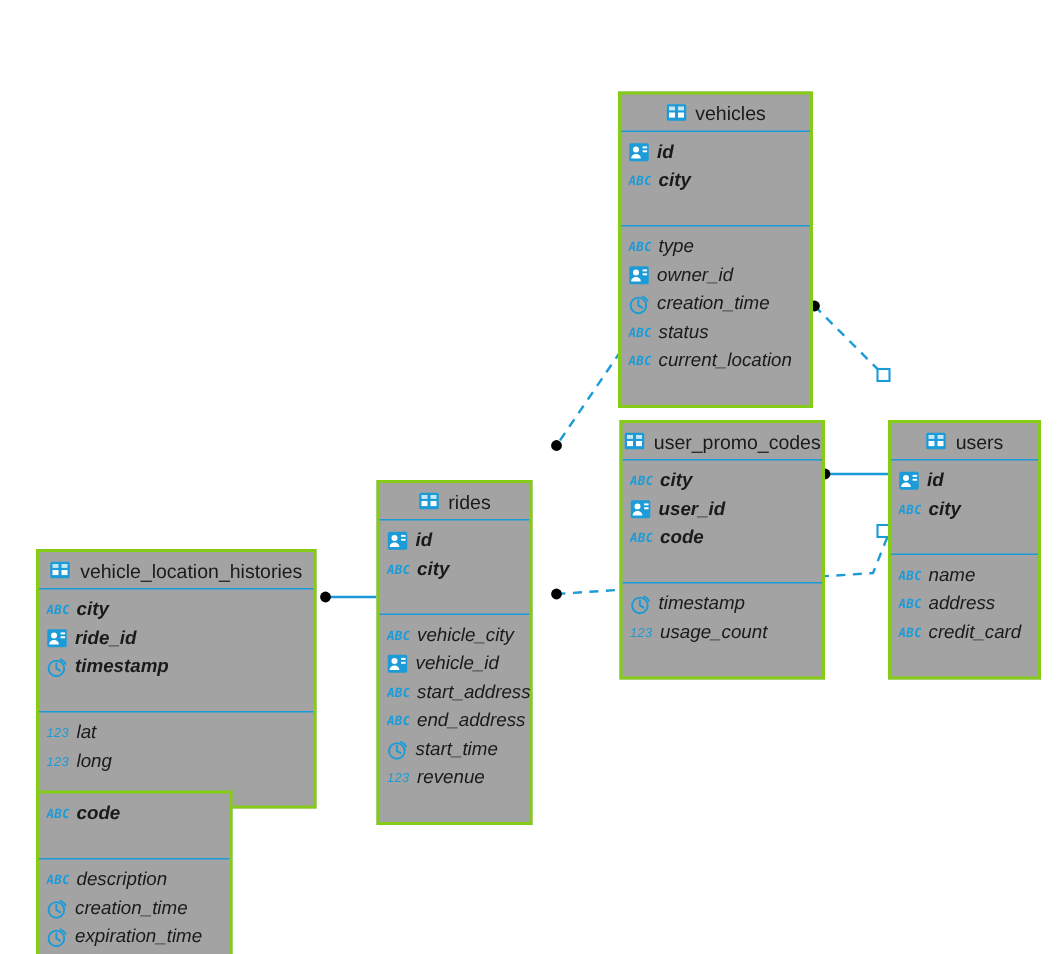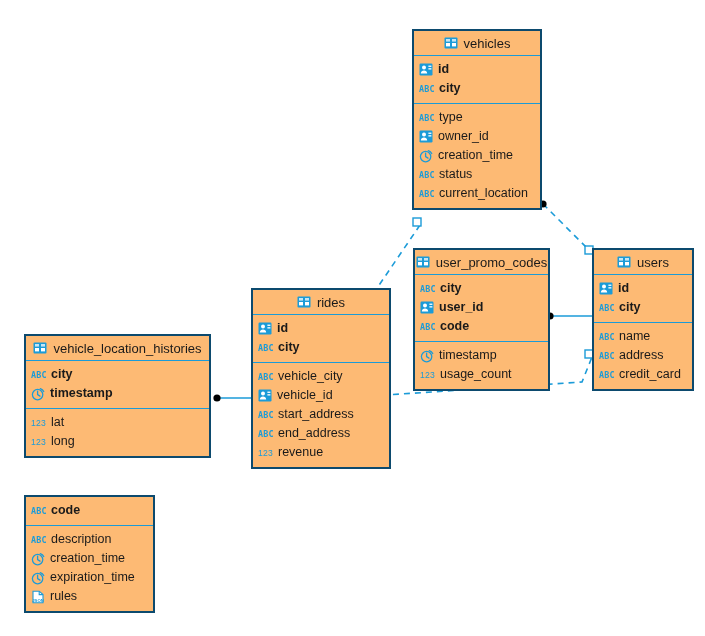--- a/index.html
+++ b/index.html
@@ -23,43 +23,45 @@
     left: 0;
     top: 0;
     width: 705px;
     height: 636px;
     pointer-events: none;
   }
 
   .table-node {
     position: absolute;
     box-sizing: border-box;
-    border: 2px solid #0c4a6e;
-    background: #fdba74;
+    border: 2px solid #84cc16;
+    background: #a3a3a3;
     z-index: 5;
+    margin-top: 32px;
   }
   .tbl-header {
     box-sizing: border-box;
     height: 25px;
     border-bottom: 1px solid #1b9bd8;
     display: flex;
     align-items: center;
     justify-content: center;
     gap: 6px;
     padding: 0 6px;
   }
   .tbl-title {
     font-size: 13px;
     color: #1a1a1a;
     white-space: nowrap;
     line-height: 1;
   }
   .tbl-section {
     box-sizing: border-box;
-    padding: 4px 0 5px 0;
+    padding: 4px 0 20px 0;
+    font-style: italic;
   }
   .tbl-section.keys {
     border-bottom: 1px solid #1b9bd8;
   }
   .col-row {
     display: flex;
     align-items: center;
     gap: 5px;
     height: 19px;
     padding: 0 6px 0 5px;
@@ -318,21 +320,21 @@
         <div class="col-row">
           <span class="ic">
             <svg width="15" height="11" viewBox="0 0 15 11">
               <text x="0" y="8.6" font-family="DejaVu Sans Mono, monospace" font-size="8.4" font-weight="bold" fill="#1b9bd8" letter-spacing="0.2">ABC</text>
             </svg>
           </span>
           <span class="col-name">credit_card</span>
         </div>
       </div>
     </div>
-    <div class="table-node" style="left: 251px; top: 288px; width: 140px;">
+    <div class="table-node" style="left: 251px; top: 288px; width: 104px;">
       <div class="tbl-header">
         <span class="ic">
           <svg width="14" height="12" viewBox="0 0 14 12">
             <rect x="0.5" y="0.5" width="13" height="11" rx="1" fill="#1b9bd8"></rect>
             <rect x="2" y="2" width="4" height="2.6" fill="#ffffff" opacity="0.75"></rect>
             <rect x="8" y="2" width="4" height="2.6" fill="#ffffff" opacity="0.75"></rect>
             <rect x="2" y="6" width="4" height="3.4" fill="#ffffff"></rect>
             <rect x="8" y="6" width="4" height="3.4" fill="#ffffff"></rect>
           </svg>
         </span>
@@ -389,20 +391,30 @@
           </span>
           <span class="col-name">start_address</span>
         </div>
         <div class="col-row">
           <span class="ic">
             <svg width="15" height="11" viewBox="0 0 15 11">
               <text x="0" y="8.6" font-family="DejaVu Sans Mono, monospace" font-size="8.4" font-weight="bold" fill="#1b9bd8" letter-spacing="0.2">ABC</text>
             </svg>
           </span>
           <span class="col-name">end_address</span>
+        </div>
+        <div class="col-row">
+          <span class="ic">
+            <svg width="14" height="14" viewBox="0 0 14 14">
+              <circle cx="6.6" cy="7.6" r="5.2" fill="none" stroke="#1b9bd8" stroke-width="1.3"></circle>
+              <path d="M6.6 4.2v3.4l2.4 1.5" fill="none" stroke="#1b9bd8" stroke-width="1.3" stroke-linecap="round"></path>
+              <path d="M9.3 1.6c1.6.5 2.8 1.6 3.4 3" fill="none" stroke="#1b9bd8" stroke-width="1.3" stroke-linecap="round"></path>
+            </svg>
+          </span>
+          <span class="col-name">start_time</span>
         </div>
         <div class="col-row">
           <span class="ic">
             <svg width="15" height="11" viewBox="0 0 15 11">
               <text x="0" y="8.6" font-family="Liberation Sans, sans-serif" font-size="8.6" fill="#1b9bd8" letter-spacing="0.2">123</text>
             </svg>
           </span>
           <span class="col-name">revenue</span>
         </div>
       </div>
@@ -424,20 +436,32 @@
         <div class="col-row pk">
           <span class="ic">
             <svg width="15" height="11" viewBox="0 0 15 11">
               <text x="0" y="8.6" font-family="DejaVu Sans Mono, monospace" font-size="8.4" font-weight="bold" fill="#1b9bd8" letter-spacing="0.2">ABC</text>
             </svg>
           </span>
           <span class="col-name">city</span>
         </div>
         <div class="col-row pk">
           <span class="ic">
+            <svg width="14" height="13" viewBox="0 0 14 13">
+              <rect x="0.5" y="0.5" width="13" height="12" rx="1.2" fill="#1b9bd8"></rect>
+              <circle cx="5" cy="4.6" r="2" fill="#ffffff"></circle>
+              <path d="M1.8 10.6c0-1.9 1.5-3 3.2-3s3.2 1.1 3.2 3z" fill="#ffffff"></path>
+              <rect x="9.4" y="2.6" width="3" height="1.3" fill="#ffffff"></rect>
+              <rect x="9.4" y="5.2" width="3" height="1.3" fill="#ffffff"></rect>
+            </svg>
+          </span>
+          <span class="col-name">ride_id</span>
+        </div>
+        <div class="col-row pk">
+          <span class="ic">
             <svg width="14" height="14" viewBox="0 0 14 14">
               <circle cx="6.6" cy="7.6" r="5.2" fill="none" stroke="#1b9bd8" stroke-width="1.3"></circle>
               <path d="M6.6 4.2v3.4l2.4 1.5" fill="none" stroke="#1b9bd8" stroke-width="1.3" stroke-linecap="round"></path>
               <path d="M9.3 1.6c1.6.5 2.8 1.6 3.4 3" fill="none" stroke="#1b9bd8" stroke-width="1.3" stroke-linecap="round"></path>
             </svg>
           </span>
           <span class="col-name">timestamp</span>
         </div>
       </div>
       <div class="tbl-section cols">

